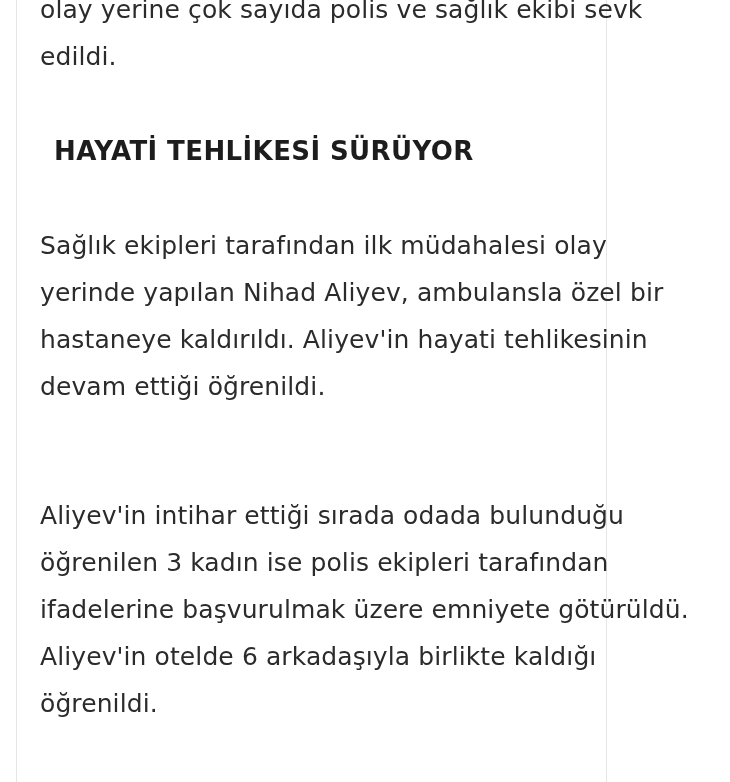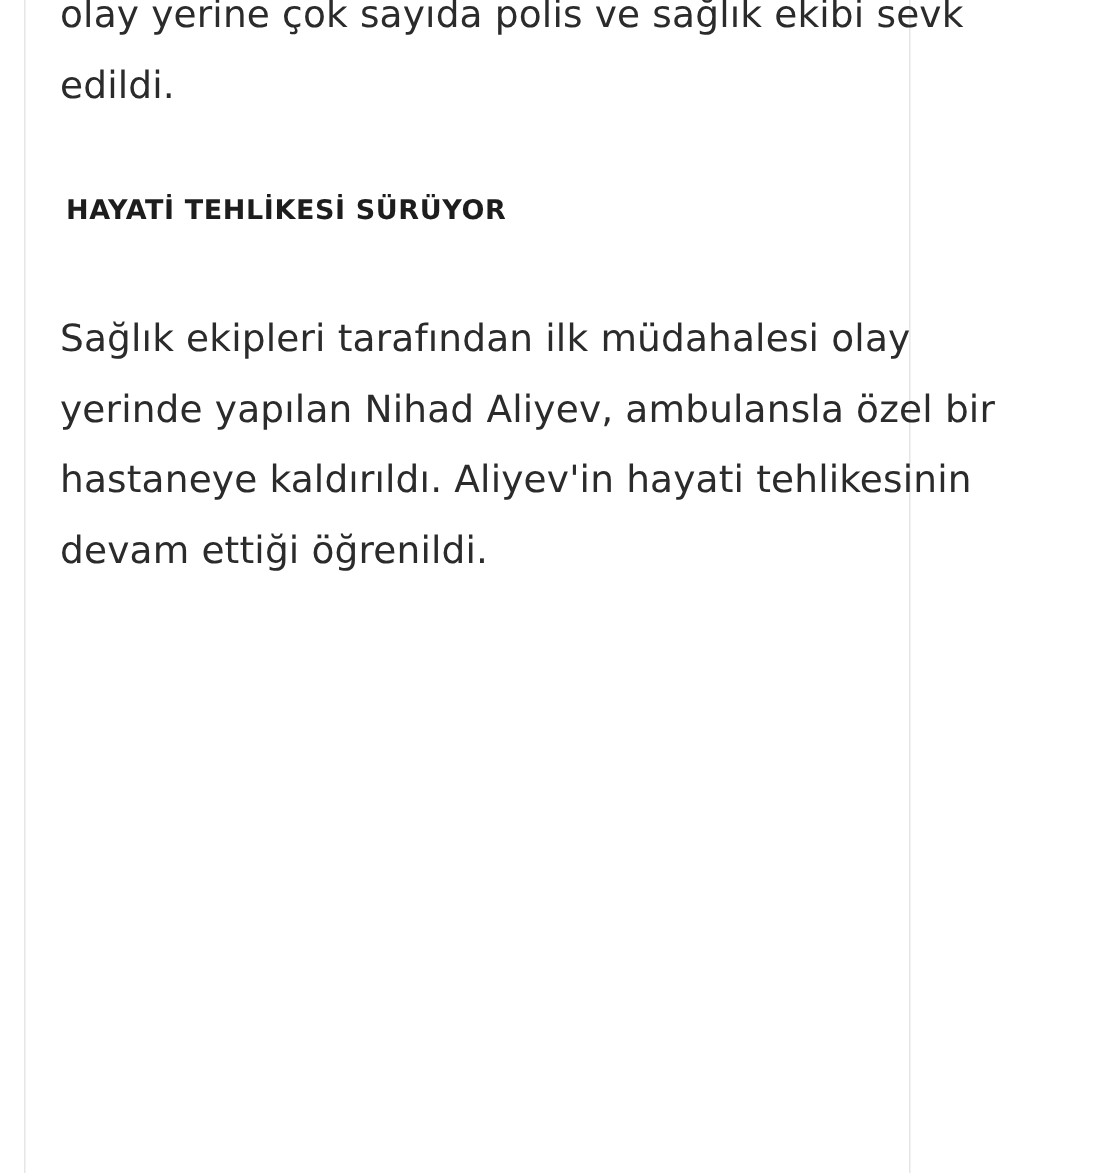--- a/index.html
+++ b/index.html
@@ -45,26 +45,26 @@
     font-weight: 400;
     color: #2b2b2b;
     letter-spacing: 0.1px;
     margin: 0;
   }
   .para.first {
     
     margin-top: 0;
   }
   .subhead {
-    font-size: 18px;
+    font-size: 26px;
     line-height: 34px;
     font-weight: 700;
     color: #1d1d1d;
     letter-spacing: 0.4px;
-    margin: 4px;
+    margin: 14px;
   }
   .spacer-1 { height: 40px; }
   .spacer-2 { height: 40px; }
   .spacer-3 { height: 42px; }
   .spacer-4 { height: 40px; }
 </style>
 </head>
 <body>
 
 <div class="page">
@@ -82,15 +82,16 @@
 
     <div class="spacer-2"></div>
 
     <p class="para">Sağlık ekipleri tarafından ilk müdahalesi olay yerinde yapılan Nihad Aliyev, ambulansla özel bir hastaneye kaldırıldı. Aliyev'in hayati tehlikesinin devam ettiği öğrenildi.</p>
 
     <div class="spacer-3"></div>
 
 
     <div class="spacer-4"></div>
 
+    <p class="para">Aliyev'in intihar ettiği sırada odada bulunduğu öğrenilen 3 kadın ise polis ekipleri tarafından ifadelerine başvurulmak üzere emniyete götürüldü. Aliyev'in otelde 6 arkadaşıyla birlikte kaldığı öğrenildi.</p>
 
   </div>
 </div>
 
 </body></html>

